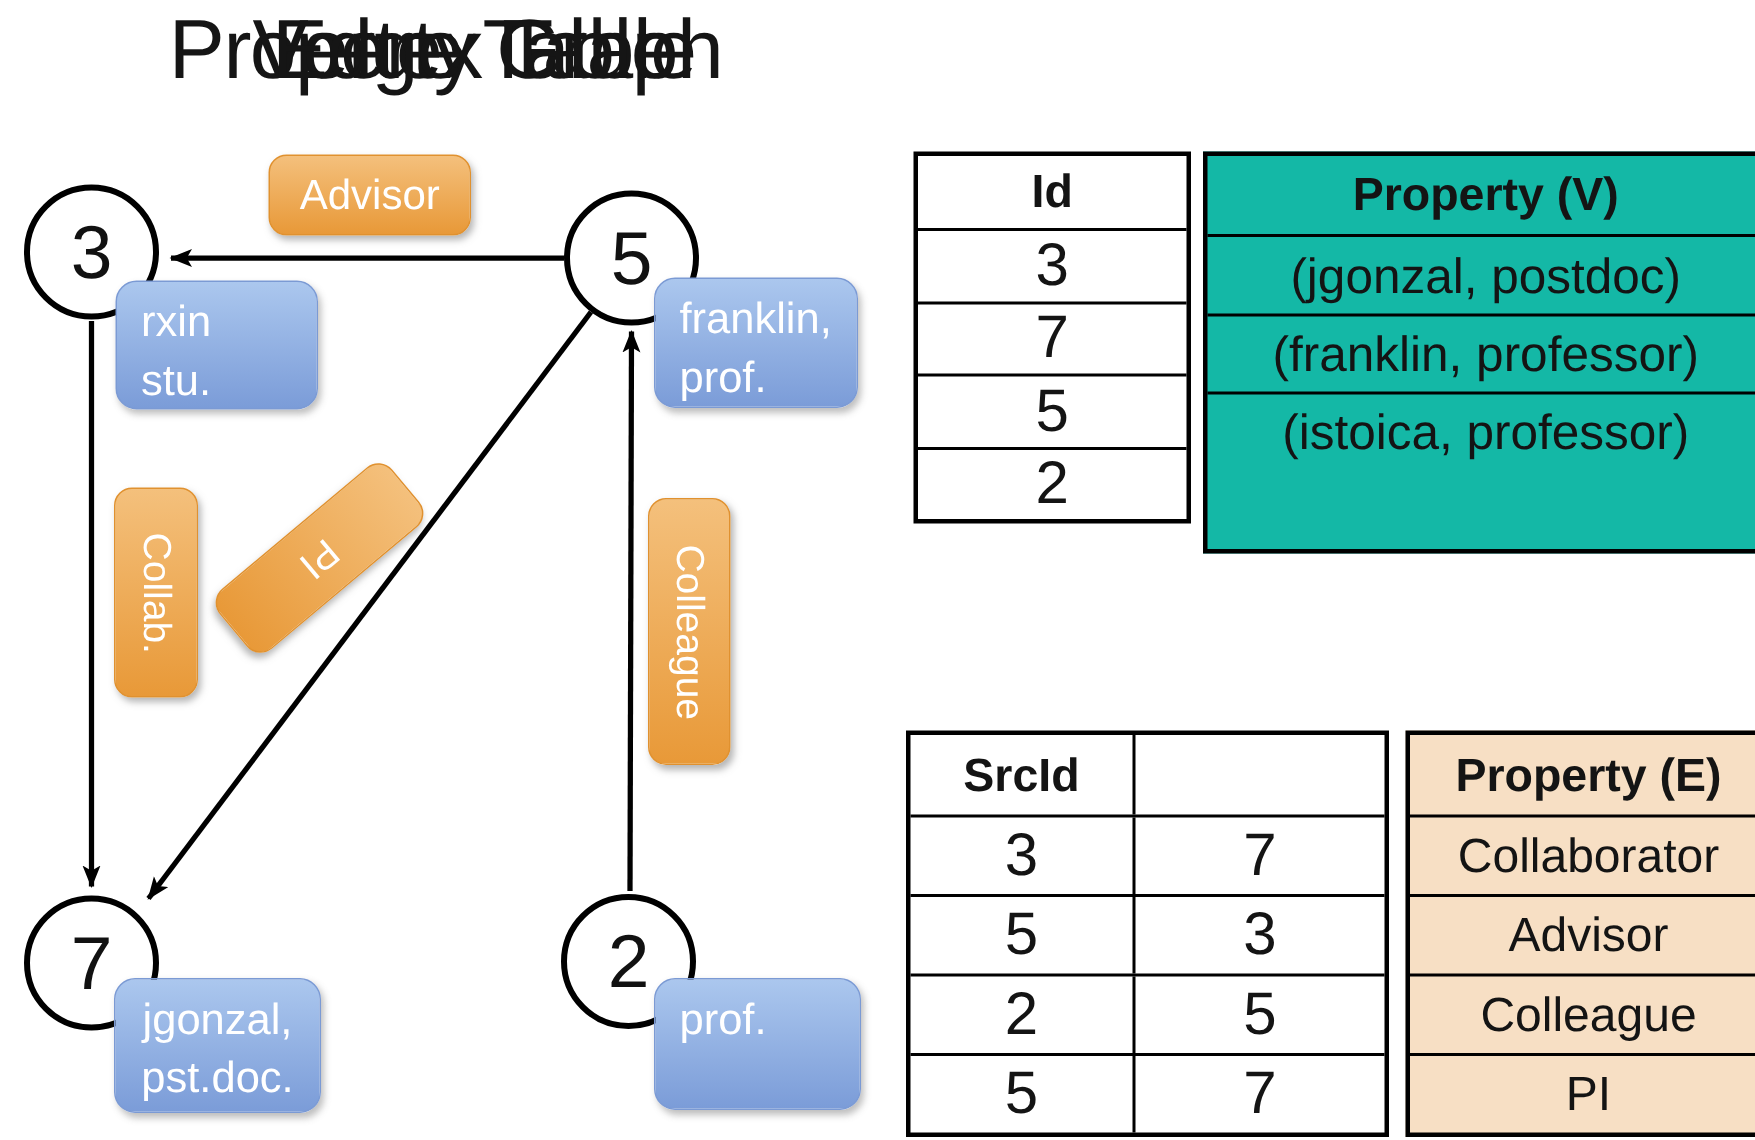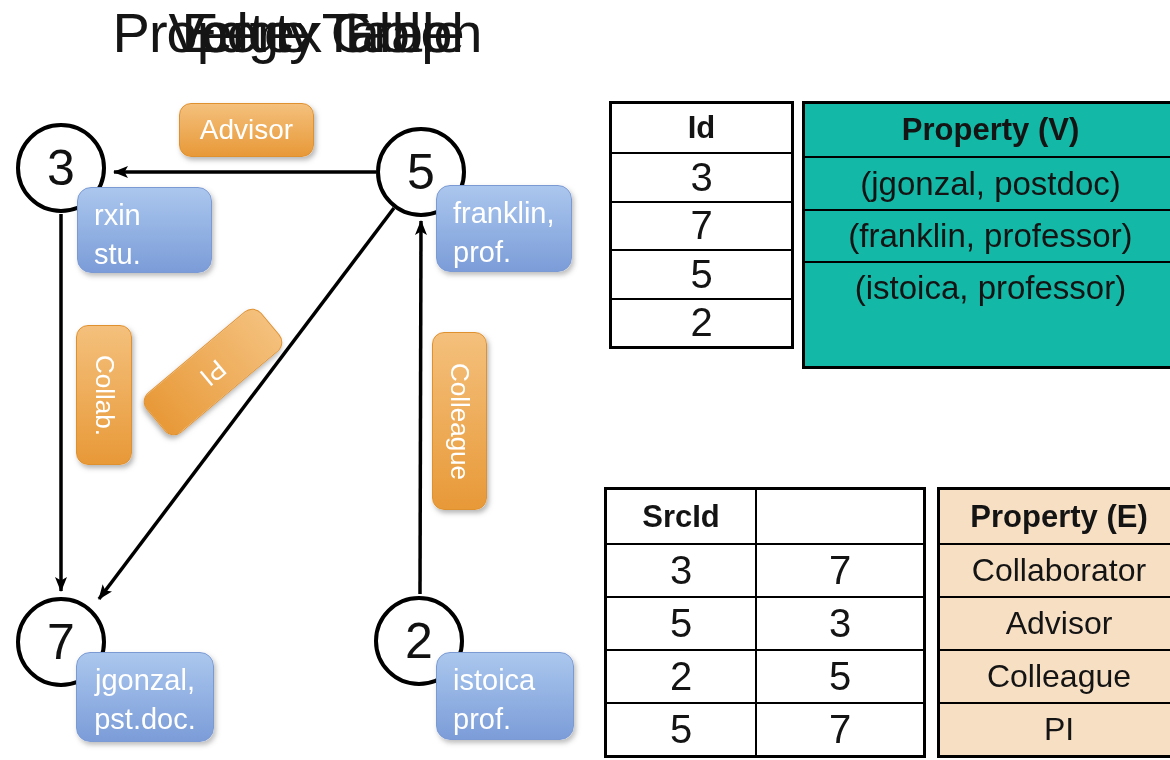--- a/index.html
+++ b/index.html
@@ -102,21 +102,20 @@
   </div>
   <div class="vbox" style="left:422px;top:185px;width:136px;height:87px;">
     <div>franklin,</div>
     <div>prof.</div>
   </div>
   <div class="vbox" style="left:62px;top:652px;width:138px;height:90px;text-align:center;">
     <div>jgonzal,</div>
     <div>pst.doc.</div>
   </div>
   <div class="vbox" style="left:422px;top:652px;width:138px;height:88px;">
-    <div>istoica</div>
     <div>prof.</div>
   </div>
 
   <div class="ebox" style="left:165px;top:103px;width:135px;height:54px;font-size:28px;">
     <span>Advisor</span>
   </div>
   <div class="ebox" style="left:62px;top:325px;width:56px;height:140px;">
     <span class="vtext">Collab.</span>
   </div>
   <div class="ebox" style="left:173px;top:297px;width:52px;height:150px;transform:rotate(50deg);">

